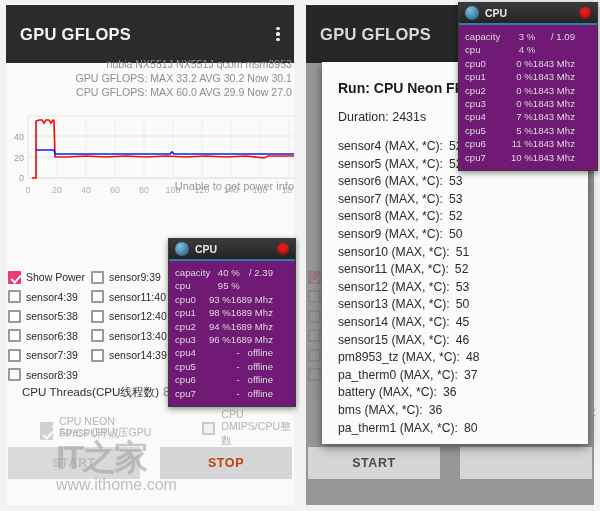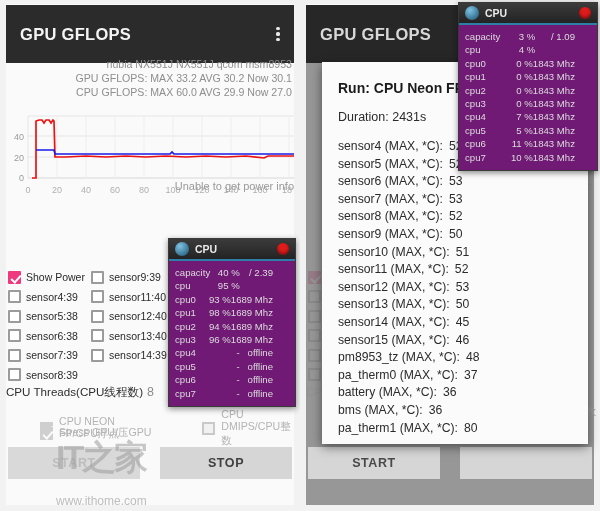--- a/index.html
+++ b/index.html
@@ -60,21 +60,21 @@
   .cb.checked { background: #f0387f; border-color: #f0387f; position: relative; }
   .cb.checked::after {
     content: ""; position: absolute; left: 3px; top: 0.5px;
     width: 4px; height: 8px; border: solid #fff; border-width: 0 2px 2px 0;
     transform: rotate(42deg);
   }
   .cb-label { font-size: 10.5px; color: #2a2a2a; white-space: nowrap; }
 
   
   .threads {
-    position: absolute; left: 6px; top: 385px;
+    position: absolute; left: 22px; top: 385px;
     font-size: 11.6px; color: #2e2e2e;
   }
   .threads .num { color: #8a8a8a; margin-left: 4px; font-size: 12.5px; }
 
   .opt-row {
     position: absolute; left: 8px; display: flex; align-items: center; gap: 22px;
     font-size: 10.6px; color: #b4b4b4;
   }
   .opt-row.r1 { top: 408px; }
   .opt-row.r2 { top: 426px; }
@@ -84,21 +84,21 @@
   .cb-dim.checked::after {
     content:""; position:absolute; left:3px; top:0.5px; width:4px; height:8px;
     border: solid #fbfbfb; border-width: 0 2px 2px 0; transform: rotate(42deg);
   }
 
   
   .btn-row { position: absolute; left: 8px; right: 8px; top: 447px; display: flex; gap: 20px; }
   .btn {
     flex: 1; height: 32px; background: #d6d6d6; display: flex;
     align-items: center; justify-content: center;
-    font-size: 12.5px; font-weight: bold; letter-spacing: .6px; color: #404040;
+    font-size: 12.5px; font-weight: bold; letter-spacing: .6px; color: #c2410c;
   }
   .btn.dim { color: #bdbdbd; background: #d9d9d9; }
   .panel-right .btn { color: #4a4a4a; }
 
   
   .cpu-ov {
     position: absolute; background: #701a75;
     border: 1px solid #3a3a3a; box-shadow: 0 2px 6px rgba(0,0,0,.45);
     font-family: "Liberation Sans", sans-serif;
   }
@@ -145,21 +145,21 @@
   .ghost-note { right: 8px; top: 180px; color:#d2d2d2; font-size: 11px; }
   .ghost-cb { left: 8px; top: 268px; }
   .ghost-threads { left: 6px; top: 385px; font-size: 11.6px; color: #d6d6d6; }
 
   
   .wm-ithome {
     position: absolute; left: 56px; top: 440px; width: 150px; height: 64px;
     opacity: .55; pointer-events: none;
   }
   .wm-ithome .big { font-size: 34px; font-weight: bold; color: #9d9d9d; letter-spacing: -2px; line-height: 34px;}
-  .wm-ithome .url { font-size: 12px; color: #8c8c8c; margin-top: 20px; }
+  .wm-ithome .url { font-size: 16px; color: #8c8c8c; margin-top: 2px; }
   .edge-cn {
     position: absolute; right: 4px; top: 405px; font-size: 10px; color: #9f9f9f;
   }
 </style>
 </head>
 <body>
 
 <div class="stage">
 
   <div class="panel panel-left">

